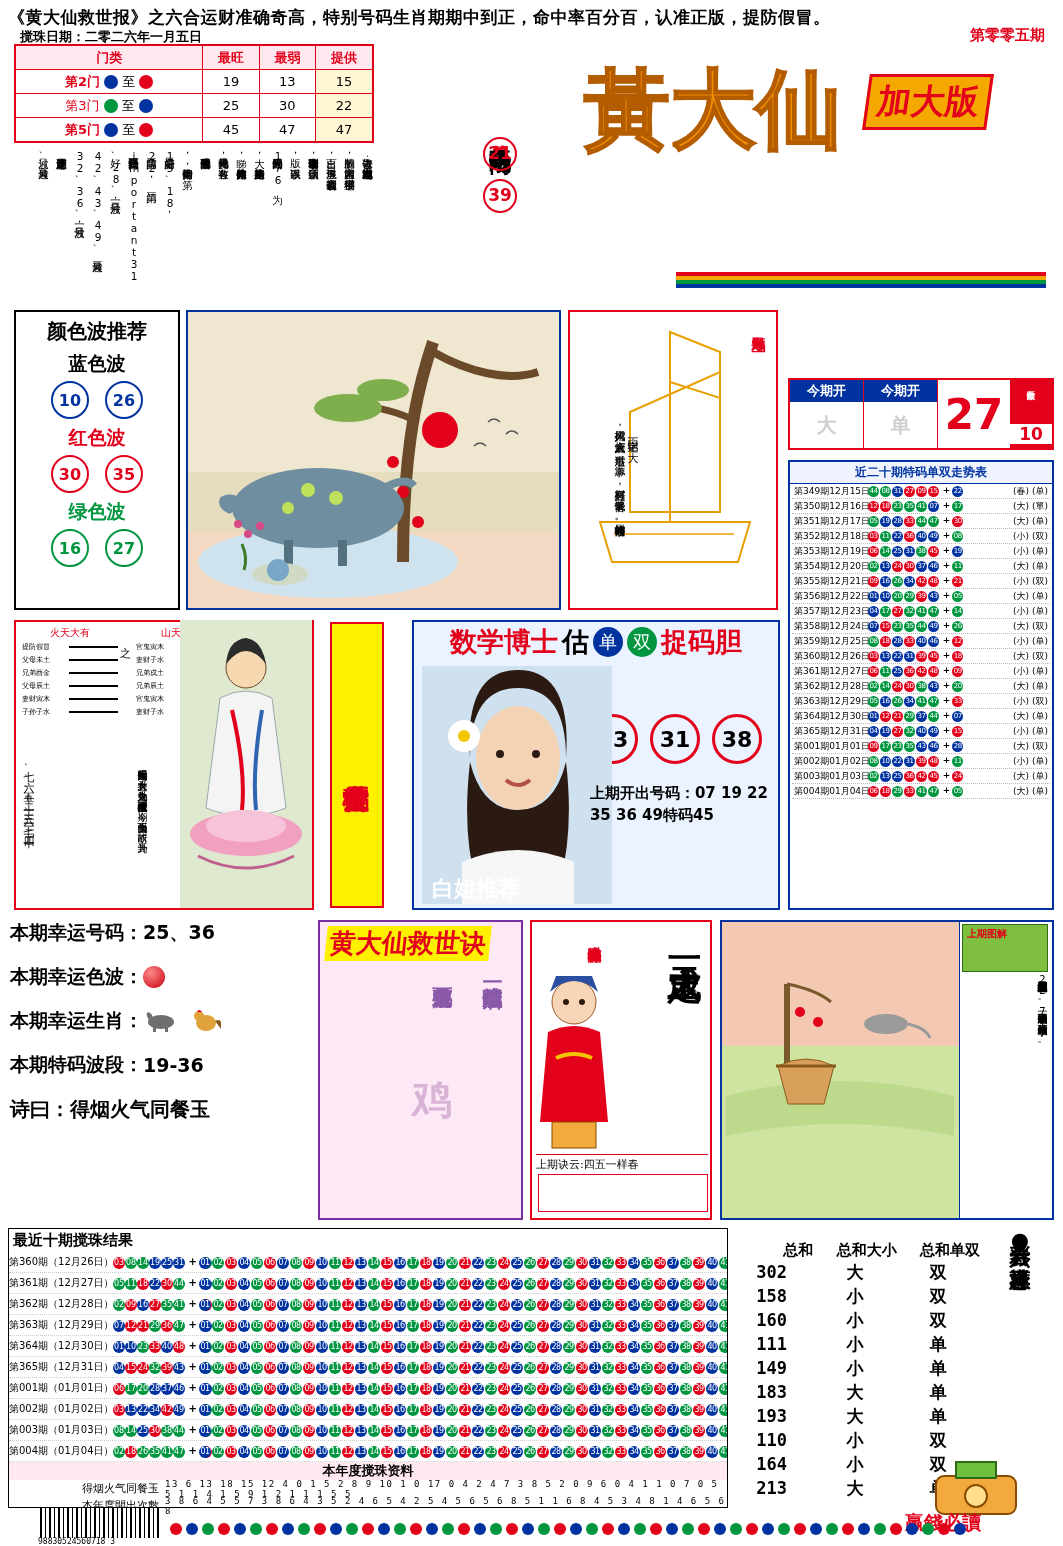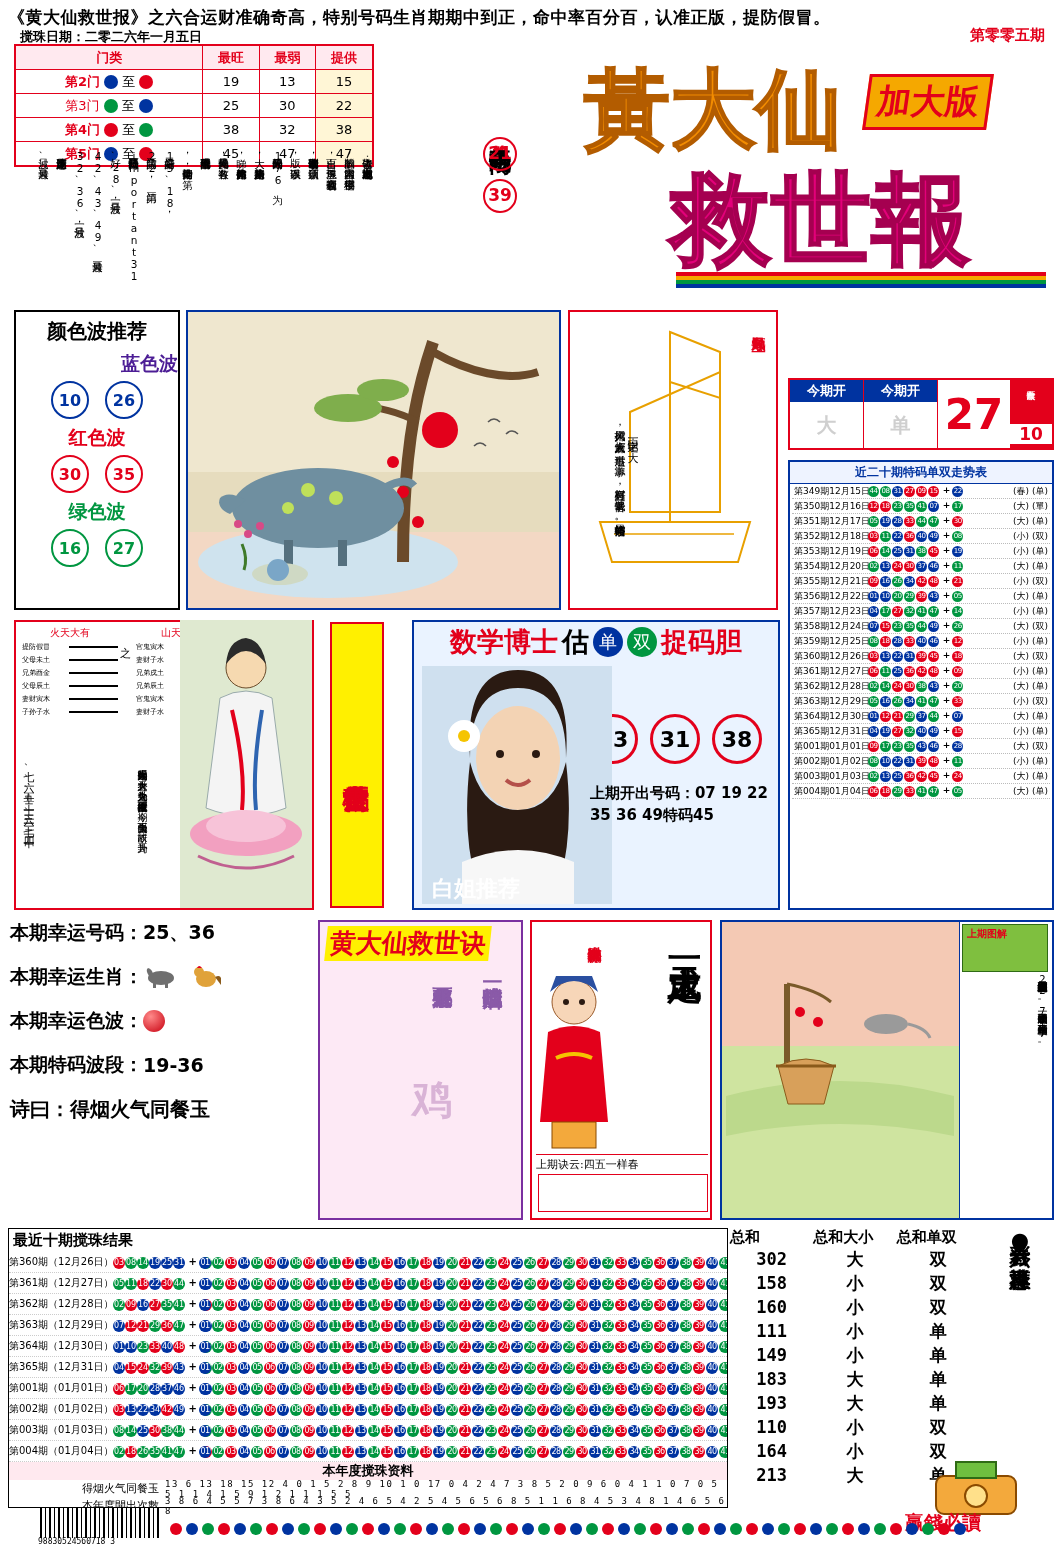--- a/index.html
+++ b/index.html
@@ -130,21 +130,21 @@
   .res-row .b{width:86px;white-space:nowrap;}
   .res-row .g{flex:1;white-space:nowrap;overflow:hidden;letter-spacing:-.6px;}
   .sm{display:inline-block;width:12px;height:12px;border-radius:50%;color:#fff;font-size:8px;line-height:12px;text-align:center;}
   .res-foot{font-size:11px;}
   .res-foot .frow{display:flex;align-items:center;height:17px;}
   .res-foot .lab{width:150px;text-align:right;padding-right:6px;}
   .res-foot .val{flex:1;font-family:"DejaVu Sans Mono",monospace;font-size:9px;letter-spacing:1.5px;}
 
   .sums{top:1228px;left:730px;width:250px;height:280px;}
   .sums .hdr{display:flex;font-size:15px;font-weight:bold;}
-  .sums .hdr div{flex:1;text-align:left;}
+  .sums .hdr div{flex:1;text-align:right;margin-top:13px;}
   .sums .r{display:flex;font-size:17px;font-weight:bold;height:24px;align-items:center;}
   .sums .r div{flex:1;text-align:center;}
   .sums .r .n{font-family:"DejaVu Sans Mono",monospace;}
 
   .rightvert{top:1228px;left:985px;width:70px;height:230px;display:flex;align-items:flex-start;justify-content:center;}
   .rightvert span{font-size:21px;font-weight:bold;}
 
   .bcoin{top:1458px;left:930px;}
   .barcode{position:absolute;left:40px;bottom:8px;width:120px;height:30px;
      background:repeating-linear-gradient(to right,#000 0 2px,#fff 2px 5px,#000 5px 6px,#fff 6px 9px);}
@@ -157,21 +157,20 @@
 
 <div class="pg">
 
   <div class="abs topline">《黄大仙救世报》之六合运财准确奇高，特别号码生肖期期中到正，命中率百分百，认准正版，提防假冒。</div>
   <div class="abs dateline">搅珠日期：二零二六年一月五日</div>
   <div class="abs issue">第零零五期</div>
 
   <div class="abs mast">
     <div class="big1">黃大仙</div>
     <div class="badge">加大版</div>
-    <div class="big2">救世報</div>
     <div class="stripes"></div>
 
   </div>
 
   <table class="abs tbl1">
     <thead>
         <tr>
       <th>门类</th>
       <th>最旺</th>
       <th>最弱</th>
@@ -185,26 +184,20 @@
           <td>13</td>
           <td style="background: rgb(255, 246, 214);">15</td>
         </tr>
         <tr>
           <td><span class="red" style="font-weight:normal">第3门</span> <span class="dot d-g"></span> 至 <span class="dot d-b"></span></td>
           <td>25</td>
           <td>30</td>
           <td style="background: rgb(255, 246, 214);">22</td>
         </tr>
         <tr>
-          <td><span class="red" style="font-weight:bold">第4门</span> <span class="dot d-r"></span> 至 <span class="dot d-g"></span></td>
-          <td>38</td>
-          <td>32</td>
-          <td style="background: rgb(255, 246, 214);">38</td>
-        </tr>
-        <tr>
           <td><span class="red" style="font-weight:bold">第5门</span> <span class="dot d-b"></span> 至 <span class="dot d-r"></span></td>
           <td>45</td>
           <td>47</td>
           <td style="background: rgb(255, 246, 214);">47</td>
         </tr>
       </tbody>
   </table>
 
   <div class="abs vcols">
     <div id="vcols-host" style="display:flex;flex-direction:row-reverse;height:150px;gap:1px;">
@@ -233,21 +226,21 @@
   <div class="abs lengmen ctr" style="flex-direction:column;">
     <div class="vert lm-t">捉波路</div>
     <div class="vert lm-b">冷门号码哥吼</div>
     <div class="ball-o">21</div>
     <div class="ball-o">39</div>
   </div>
 
   <div class="abs cwbox">
     <div class="cw-title">颜色波推荐</div>
     <div id="cw-host">
-        <div class="cw-lbl" style="color: #4c1d95; text-align: right;">蓝色波</div>
+        <div class="cw-lbl" style="color: #000000;">蓝色波</div>
         <div class="cw-row">
           <div class="cw-ball" style="color: rgb(0, 51, 160); border-color: rgb(0, 51, 160);">10</div>
           <div class="cw-ball" style="color: rgb(0, 51, 160); border-color: rgb(0, 51, 160);">26</div>
         </div>
         <div class="cw-lbl" style="color: rgb(227, 0, 27);">红色波</div>
         <div class="cw-row">
           <div class="cw-ball" style="color: rgb(227, 0, 27); border-color: rgb(227, 0, 27);">30</div>
           <div class="cw-ball" style="color: rgb(227, 0, 27); border-color: rgb(227, 0, 27);">35</div>
         </div>
         <div class="cw-lbl" style="color: rgb(0, 150, 64);">绿色波</div>
@@ -554,37 +547,37 @@
     </div>
     <div class="mb-foot">白姐推荐</div>
   </div>
 
   <div class="abs lucky">
     <div class="lk-row">
       <span class="lab">本期幸运号码：</span>
       <span>25、36</span>
     </div>
     <div class="lk-row">
+      <span class="lab">本期幸运色波：</span>
+      <span style="width:22px;height:22px;border-radius:50%;background:radial-gradient(circle at 35% 30%,#ff8a8a,#c8000f);display:inline-block;"></span>
+    </div>
+    <div class="lk-row">
       <span class="lab">本期幸运生肖：</span>
       <svg width="34" height="22" viewBox="0 0 34 22">
         <ellipse cx="18" cy="12" rx="13" ry="7" fill="#6f6f6f"></ellipse>
           <path d="M6 10 q-4 -6 -1 -8 q4 1 5 6" fill="#6f6f6f"></path>
         <rect x="10" y="17" width="3" height="5" fill="#6f6f6f"></rect>
           <rect x="22" y="17" width="3" height="5" fill="#6f6f6f"></rect>
       </svg>
       <svg width="30" height="24" viewBox="0 0 30 24" style="margin-left:14px;">
         <ellipse cx="15" cy="14" rx="10" ry="8" fill="#e0a23a"></ellipse>
           <circle cx="8" cy="7" r="5" fill="#e0a23a"></circle>
         <path d="M6 3 q2 -4 5 0" fill="#e3001b"></path>
           <path d="M24 12 q8 -4 6 8" fill="#8a5a1a"></path>
       </svg>
-    </div>
-    <div class="lk-row">
-      <span class="lab">本期幸运色波：</span>
-      <span style="width:22px;height:22px;border-radius:50%;background:radial-gradient(circle at 35% 30%,#ff8a8a,#c8000f);display:inline-block;"></span>
     </div>
     <div class="lk-row">
       <span class="lab">本期特码波段：</span>
       <span>19-36</span>
     </div>
     <div class="poem">诗曰：得烟火气同餐玉</div>
   </div>
 
   <div class="abs pinkbox">
     <div class="hdr">黄大仙救世诀</div>

